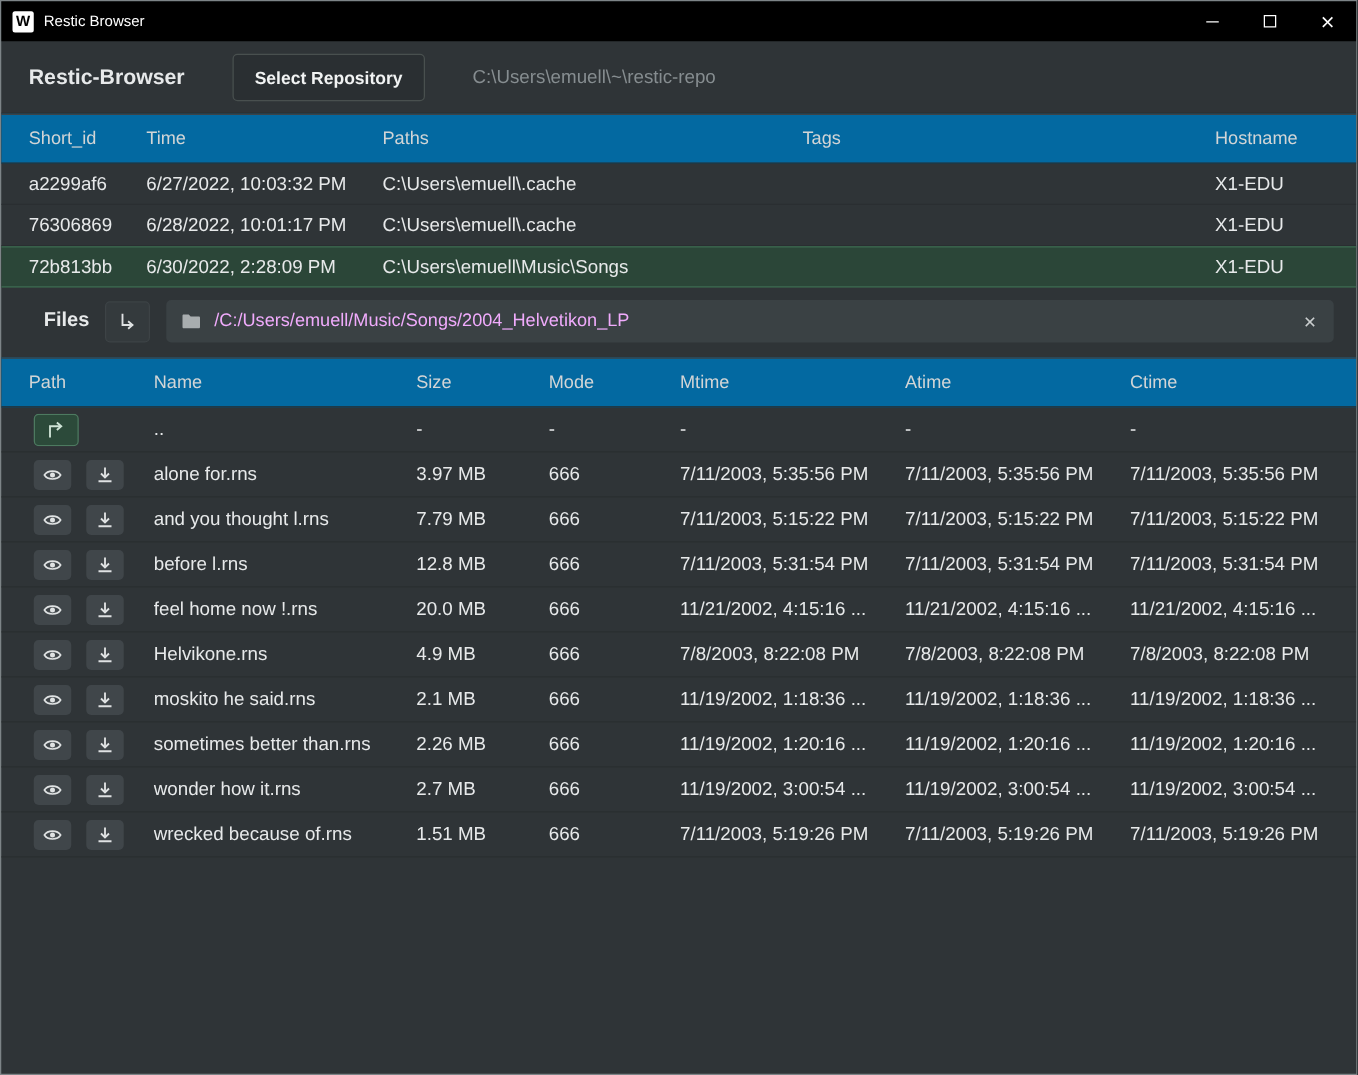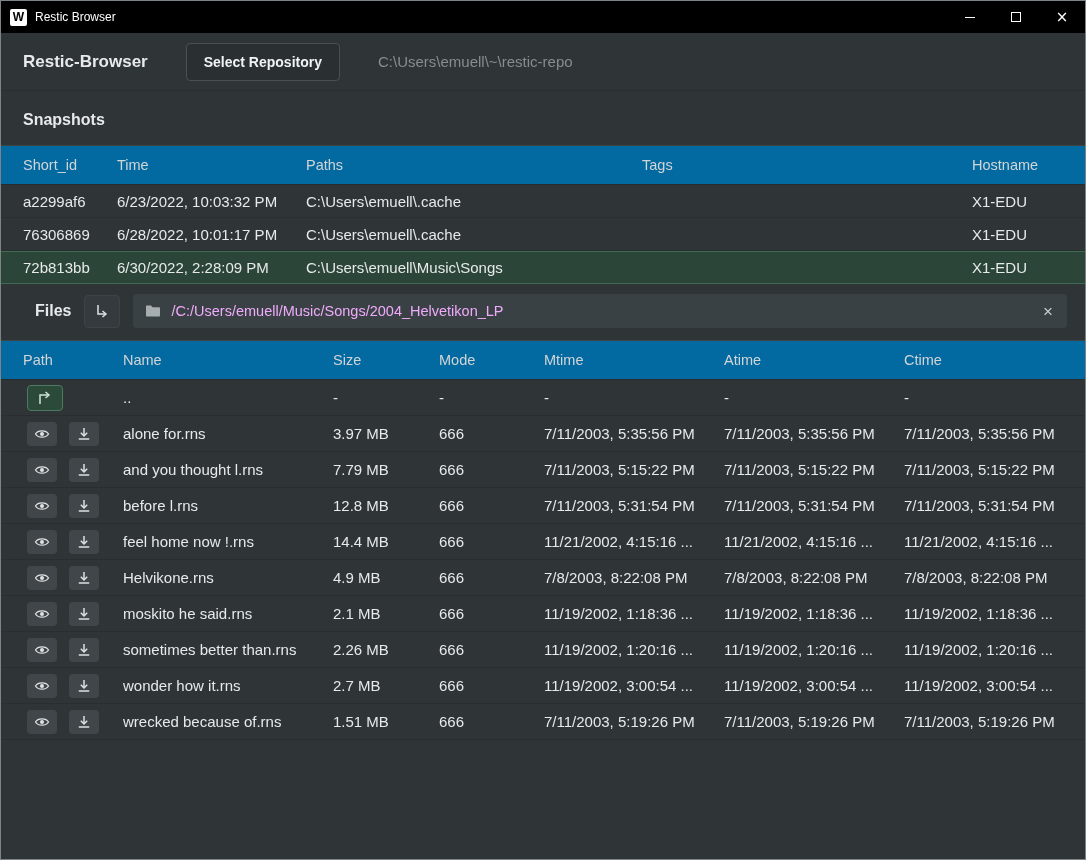--- a/index.html
+++ b/index.html
@@ -88,33 +88,32 @@
         </button>
     </div>
   </div>
 
   <div class="app-header">
     <h1 class="app-title">Restic-Browser</h1>
     <button class="select-repo">Select Repository</button>
     <span class="repo-path">C:\Users\emuell\~\restic-repo</span>
   </div>
 
-  <div class="section-title">Snapshots</div>
 
   <div class="snap-grid table-head">
     <div class="th">Short_id</div>
     <div class="th">Time</div>
     <div class="th">Paths</div>
     <div class="th">Tags</div>
     <div class="th">Hostname</div>
   </div>
   <div>
       <div class="snap-grid snap-row">
       <div class="td">a2299af6</div>
-      <div class="td">6/23/2022, 10:03:32 PM</div>
+      <div class="td">6/27/2022, 10:03:32 PM</div>
       <div class="td">C:\Users\emuell\.cache</div>
       <div class="td"></div>
       <div class="td">X1-EDU</div>
     </div>
       <div class="snap-grid snap-row">
       <div class="td">76306869</div>
       <div class="td">6/28/2022, 10:01:17 PM</div>
       <div class="td">C:\Users\emuell\.cache</div>
       <div class="td"></div>
       <div class="td">X1-EDU</div>
@@ -263,21 +262,21 @@
           <button class="icon-btn">
             <svg width="16" height="16" viewBox="0 0 16 16">
               <path d="M8 2 V9.5" fill="none" stroke="#dfe2e3" stroke-width="1.5"></path>
               <path d="M4.8 6.8 L8 10 L11.2 6.8" fill="none" stroke="#dfe2e3" stroke-width="1.5"></path>
               <path d="M2.8 13 H13.2" fill="none" stroke="#dfe2e3" stroke-width="1.5"></path>
             </svg>
           </button>
         </span>
       </div>
       <div class="td">feel home now !.rns</div>
-      <div class="td">14.4 MB</div>
+      <div class="td">20.0 MB</div>
       <div class="td">666</div>
       <div class="td">11/21/2002, 4:15:16 ...</div>
       <div class="td">11/21/2002, 4:15:16 ...</div>
       <div class="td">11/21/2002, 4:15:16 ...</div>
     </div>
       <div class="file-grid file-row">
       <div class="td actions">
 
         <span class="actions-normal">
           <button class="icon-btn">

